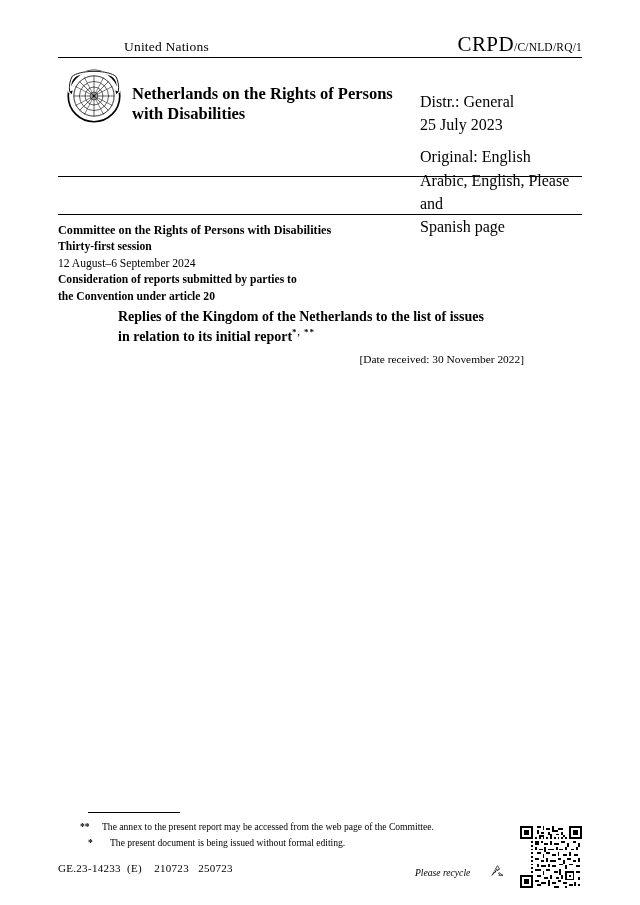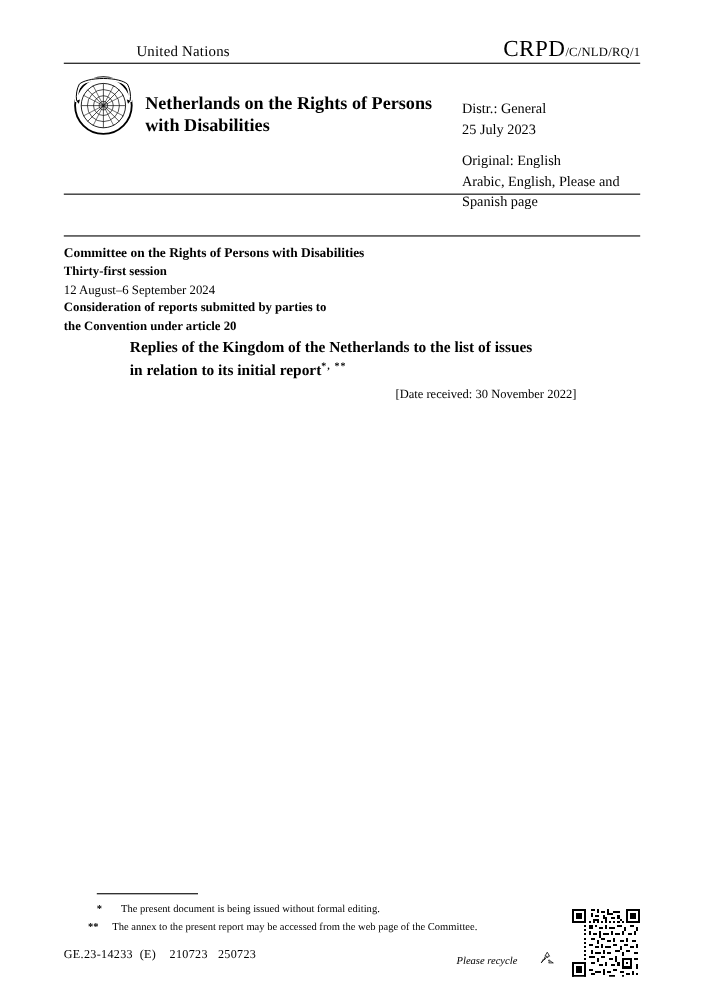--- a/index.html
+++ b/index.html
@@ -76,21 +76,21 @@
     width: 270px;
     font-family: "Liberation Serif", serif;
     font-weight: bold;
     font-size: 16.5px;
     line-height: 1.22;
   }
   .distr-block {
     position: absolute;
     left: 362px;
     top: 32px;
-    font-size: 13px;
+    font-size: 16px;
     line-height: 1.45;
   }
   .distr-block .gap { height: 9px; }
 
   
   .thin-rule {
     position: absolute;
     left: 58px;
     top: 214px;
     width: 524px;
@@ -261,24 +261,24 @@
   <div class="doc-title">
     <span>Replies of the Kingdom of the Netherlands to the list of issues</span><br>
     <span>in relation to its initial report</span><sup>*, **</sup>
   </div>
 
   <div class="date-received">[Date received: 30 November 2022]</div>
 
   <div class="fn-rule"></div>
   <div class="footnotes">
     <div class="fn-row">
-      <span class="star">*</span><span>The present document is being issued without formal editing.</span>
+      <span class="star2">**</span><span>The annex to the present report may be accessed from the web page of the Committee.</span>
     </div>
     <div class="fn-row">
-      <span class="star2">**</span><span>The annex to the present report may be accessed from the web page of the Committee.</span>
+      <span class="star">*</span><span>The present document is being issued without formal editing.</span>
     </div>
   </div>
 
   <div class="job-number">
     <span>GE.23-14233</span>&nbsp;
     <span>(E)</span>&nbsp;&nbsp;&nbsp;
     <span>210723</span>&nbsp;&nbsp;
     <span>250723</span>
   </div>
 

